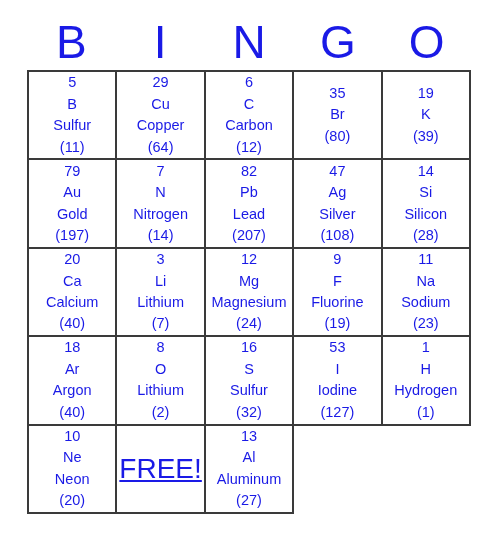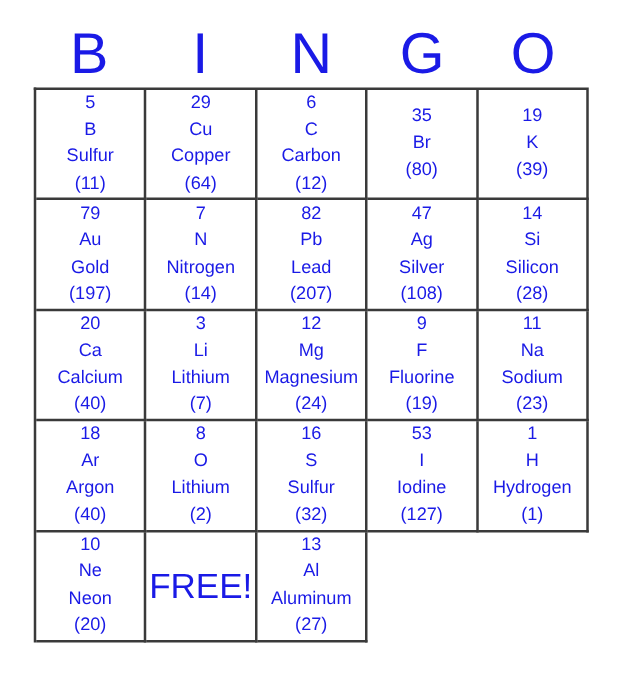--- a/index.html
+++ b/index.html
@@ -71,20 +71,21 @@
     padding: 0 1px;
   }
   .cell .line {
     display: block;
     white-space: nowrap;
   }
   .cell-free {
     font-size: 28px;
     line-height: 1;
     letter-spacing: 0px;
+    text-decoration: underline;
   }
 </style>
 </head>
 <body>
 
 <div class="card">
 
   <div class="header">
     <div class="header-letter">B</div>
     <div class="header-letter">I</div>

